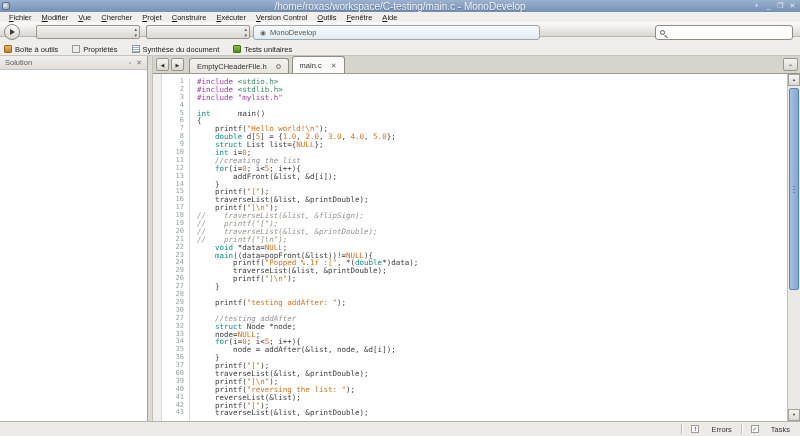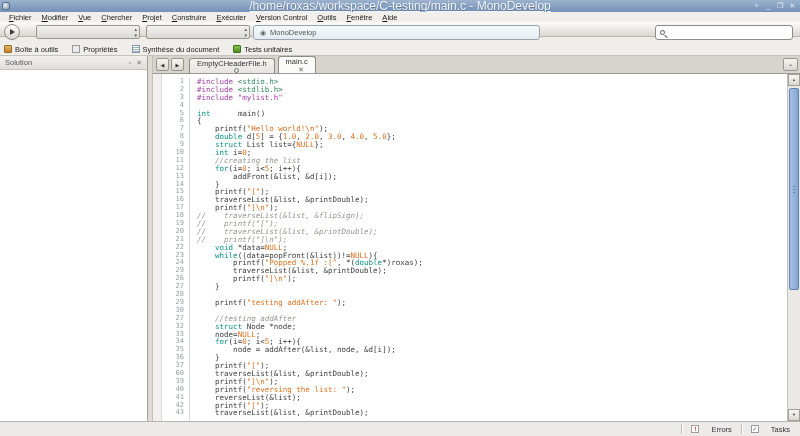--- a/index.html
+++ b/index.html
@@ -4,22 +4,22 @@
 <style>
   * { margin:0; padding:0; box-sizing:border-box; }
   html,body { width:800px; height:436px; overflow:hidden; }
   body { position:relative; font-family:"Liberation Sans", sans-serif; background:#efede9; cursor:default; }
 
   
   .titlebar { position:absolute; top:0; left:0; right:0; height:12px;
     background:linear-gradient(#9cb2cd,#7391b8); display:flex; align-items:center; }
   .title-icon { width:8px; height:8px; margin-left:2px; border-radius:2px;
     background:radial-gradient(circle at 35% 35%, #eceff3, #8494a8); border:1px solid #5a7091; }
-  .title-text { position:absolute; left:0; right:0; text-align:center; font-size:12px;
-    color:#f2f5fa; text-shadow:0 1px 1px rgba(0,0,0,.3);text-decoration:underline; }
+  .title-text { position:absolute; left:0; right:0; text-align:center; font-size:10px;
+    color:#f2f5fa; text-shadow:0 1px 1px rgba(0,0,0,.3); }
   .win-controls { position:absolute; right:3px; top:0; display:flex; gap:3px; }
   .win-btn { color:#e9eef6; font-size:7px; width:9px; text-align:center; line-height:11px; }
 
   
   .menubar { position:absolute; top:12px; left:0; right:0; height:10px; background:#f1efec;
     display:flex; align-items:center; padding-left:4px; }
   .menu-item { font-size:7.5px; color:#191919; padding:0 5px; white-space:nowrap; }
   .menu-item u { text-decoration:underline; }
 
   
@@ -70,21 +70,21 @@
   .editor { flex:1; display:flex; flex-direction:column; min-width:0; }
   .tabstrip { height:18px; background:#d7d4ce; border-bottom:1px solid #9b988f;
     display:flex; align-items:flex-end; position:relative; }
   .tab-nav { display:flex; gap:2px; margin:0 2px 2px 3px; }
   .tab-nav-btn { width:13px; height:13px; background:linear-gradient(#f6f5f3,#dad7d1);
     border:1px solid #98958d; border-radius:2px; font-size:5px; color:#333;
     display:flex; align-items:center; justify-content:center; }
   .tab-list { display:flex; align-items:flex-end; margin-left:3px; }
   .tab { height:15px; display:flex; align-items:center; padding:0 7px; font-size:7.5px; color:#333;
     border:1px solid #8f8c85; border-bottom:none; border-radius:3px 3px 0 0;
-    background:linear-gradient(#f4f3f0,#e8e5e0); margin-right:3px; white-space:nowrap;flex-direction:column; }
+    background:linear-gradient(#f4f3f0,#e8e5e0); margin-right:3px; white-space:nowrap; }
   .tab.active { height:17px; background:#fbfbfa; }
   .close-x { margin-left:9px; color:#666; font-size:7px; line-height:7px; }
   .close-o { margin-left:9px; width:5px; height:5px; border:1px solid #777; border-radius:50%; }
   .tab-overflow-btn { position:absolute; right:2px; bottom:2px; width:15px; height:13px;
     background:linear-gradient(#f6f5f3,#dad7d1); border:1px solid #98958d; border-radius:2px;
     font-size:6px; color:#333; text-align:center; line-height:11px; }
 
   .editor-body { flex:1; display:flex; background:#fff; overflow:hidden; }
   .icon-margin { width:9px; background:#f1f0ee; border-right:1px solid #dddcda; flex-shrink:0; }
   .code-scroll { flex:1; overflow:hidden; padding-top:4px; display:flex; flex-direction:column; min-width:0; }
@@ -233,22 +233,22 @@
           <div class="row"><span class="ln">13</span><span class="ct"><span style="color: rgb(60, 60, 60);">        addFront(&amp;list, &amp;d[i]);</span></span></div>
           <div class="row"><span class="ln">14</span><span class="ct"><span style="color: rgb(60, 60, 60);">    }</span></span></div>
           <div class="row"><span class="ln">15</span><span class="ct"><span style="color: rgb(60, 60, 60);">    printf(</span><span style="color: rgb(217, 112, 30);">"["</span><span style="color: rgb(60, 60, 60);">);</span></span></div>
           <div class="row"><span class="ln">16</span><span class="ct"><span style="color: rgb(60, 60, 60);">    traverseList(&amp;list, &amp;printDouble);</span></span></div>
           <div class="row"><span class="ln">17</span><span class="ct"><span style="color: rgb(60, 60, 60);">    printf(</span><span style="color: rgb(217, 112, 30);">"]\n"</span><span style="color: rgb(60, 60, 60);">);</span></span></div>
           <div class="row"><span class="ln">18</span><span class="ct"><span style="color: rgb(150, 148, 142); font-style: italic;">//    traverseList(&amp;list, &amp;flipSign);</span></span></div>
           <div class="row"><span class="ln">19</span><span class="ct"><span style="color: rgb(150, 148, 142); font-style: italic;">//    printf("[");</span></span></div>
           <div class="row"><span class="ln">20</span><span class="ct"><span style="color: rgb(150, 148, 142); font-style: italic;">//    traverseList(&amp;list, &amp;printDouble);</span></span></div>
           <div class="row"><span class="ln">21</span><span class="ct"><span style="color: rgb(150, 148, 142); font-style: italic;">//    printf("]\n");</span></span></div>
           <div class="row"><span class="ln">22</span><span class="ct"><span style="color: rgb(60, 60, 60);">    </span><span style="color: rgb(11, 146, 135);">void</span><span style="color: rgb(60, 60, 60);"> *data=</span><span style="color: rgb(217, 112, 30);">NULL</span><span style="color: rgb(60, 60, 60);">;</span></span></div>
-          <div class="row"><span class="ln">23</span><span class="ct"><span style="color: rgb(60, 60, 60);">    </span><span style="color: rgb(11, 146, 135);">while</span><span style="color: rgb(60, 60, 60);">((data=popFront(&amp;list))!=</span><span style="color: rgb(217, 112, 30);">NULL</span><span style="color: rgb(60, 60, 60);">){</span></span></div>
-          <div class="row"><span class="ln">24</span><span class="ct"><span style="color: rgb(60, 60, 60);">        printf(</span><span style="color: rgb(217, 112, 30);">"Popped %.1f :["</span><span style="color: rgb(60, 60, 60);">, *(</span><span style="color: rgb(11, 146, 135);">double</span><span style="color: rgb(60, 60, 60);">*)roxas);</span></span></div>
+          <div class="row"><span class="ln">23</span><span class="ct"><span style="color: rgb(60, 60, 60);">    </span><span style="color: rgb(11, 146, 135);">main</span><span style="color: rgb(60, 60, 60);">((data=popFront(&amp;list))!=</span><span style="color: rgb(217, 112, 30);">NULL</span><span style="color: rgb(60, 60, 60);">){</span></span></div>
+          <div class="row"><span class="ln">24</span><span class="ct"><span style="color: rgb(60, 60, 60);">        printf(</span><span style="color: rgb(217, 112, 30);">"Popped %.1f :["</span><span style="color: rgb(60, 60, 60);">, *(</span><span style="color: rgb(11, 146, 135);">double</span><span style="color: rgb(60, 60, 60);">*)data);</span></span></div>
           <div class="row"><span class="ln">29</span><span class="ct"><span style="color: rgb(60, 60, 60);">        traverseList(&amp;list, &amp;printDouble);</span></span></div>
           <div class="row"><span class="ln">26</span><span class="ct"><span style="color: rgb(60, 60, 60);">        printf(</span><span style="color: rgb(217, 112, 30);">"]\n"</span><span style="color: rgb(60, 60, 60);">);</span></span></div>
           <div class="row"><span class="ln">27</span><span class="ct"><span style="color: rgb(60, 60, 60);">    }</span></span></div>
           <div class="row"><span class="ln">28</span><span class="ct"></span></div>
           <div class="row"><span class="ln">29</span><span class="ct"><span style="color: rgb(60, 60, 60);">    printf(</span><span style="color: rgb(217, 112, 30);">"testing addAfter: "</span><span style="color: rgb(60, 60, 60);">);</span></span></div>
           <div class="row"><span class="ln">30</span><span class="ct"></span></div>
           <div class="row"><span class="ln">27</span><span class="ct"><span style="color: rgb(150, 148, 142); font-style: italic;">    //testing addAfter</span></span></div>
           <div class="row"><span class="ln">32</span><span class="ct"><span style="color: rgb(60, 60, 60);">    </span><span style="color: rgb(11, 146, 135);">struct</span><span style="color: rgb(60, 60, 60);"> Node *node;</span></span></div>
           <div class="row"><span class="ln">33</span><span class="ct"><span style="color: rgb(60, 60, 60);">    node=</span><span style="color: rgb(217, 112, 30);">NULL</span><span style="color: rgb(60, 60, 60);">;</span></span></div>
           <div class="row"><span class="ln">34</span><span class="ct"><span style="color: rgb(60, 60, 60);">    </span><span style="color: rgb(11, 146, 135);">for</span><span style="color: rgb(60, 60, 60);">(i=</span><span style="color: rgb(217, 112, 30);">0</span><span style="color: rgb(60, 60, 60);">; i&lt;</span><span style="color: rgb(217, 112, 30);">5</span><span style="color: rgb(60, 60, 60);">; i++){</span></span></div>

